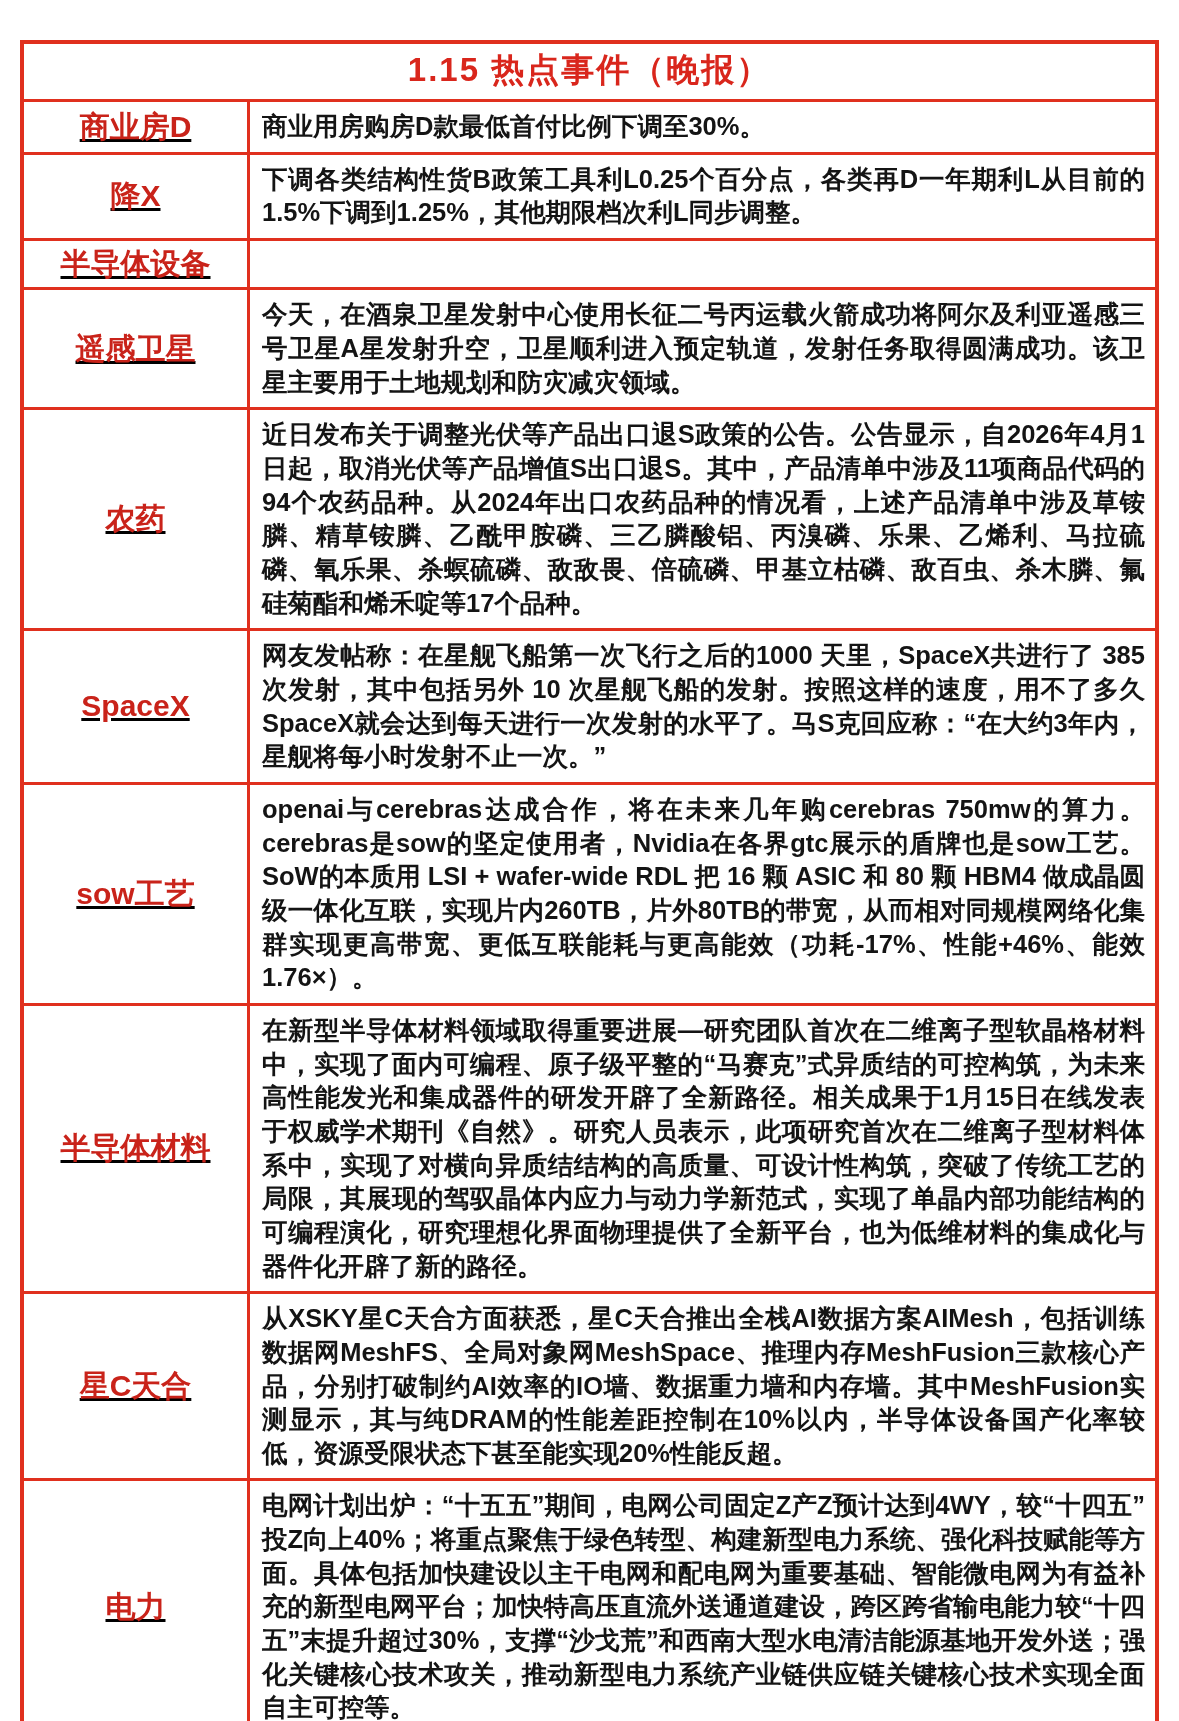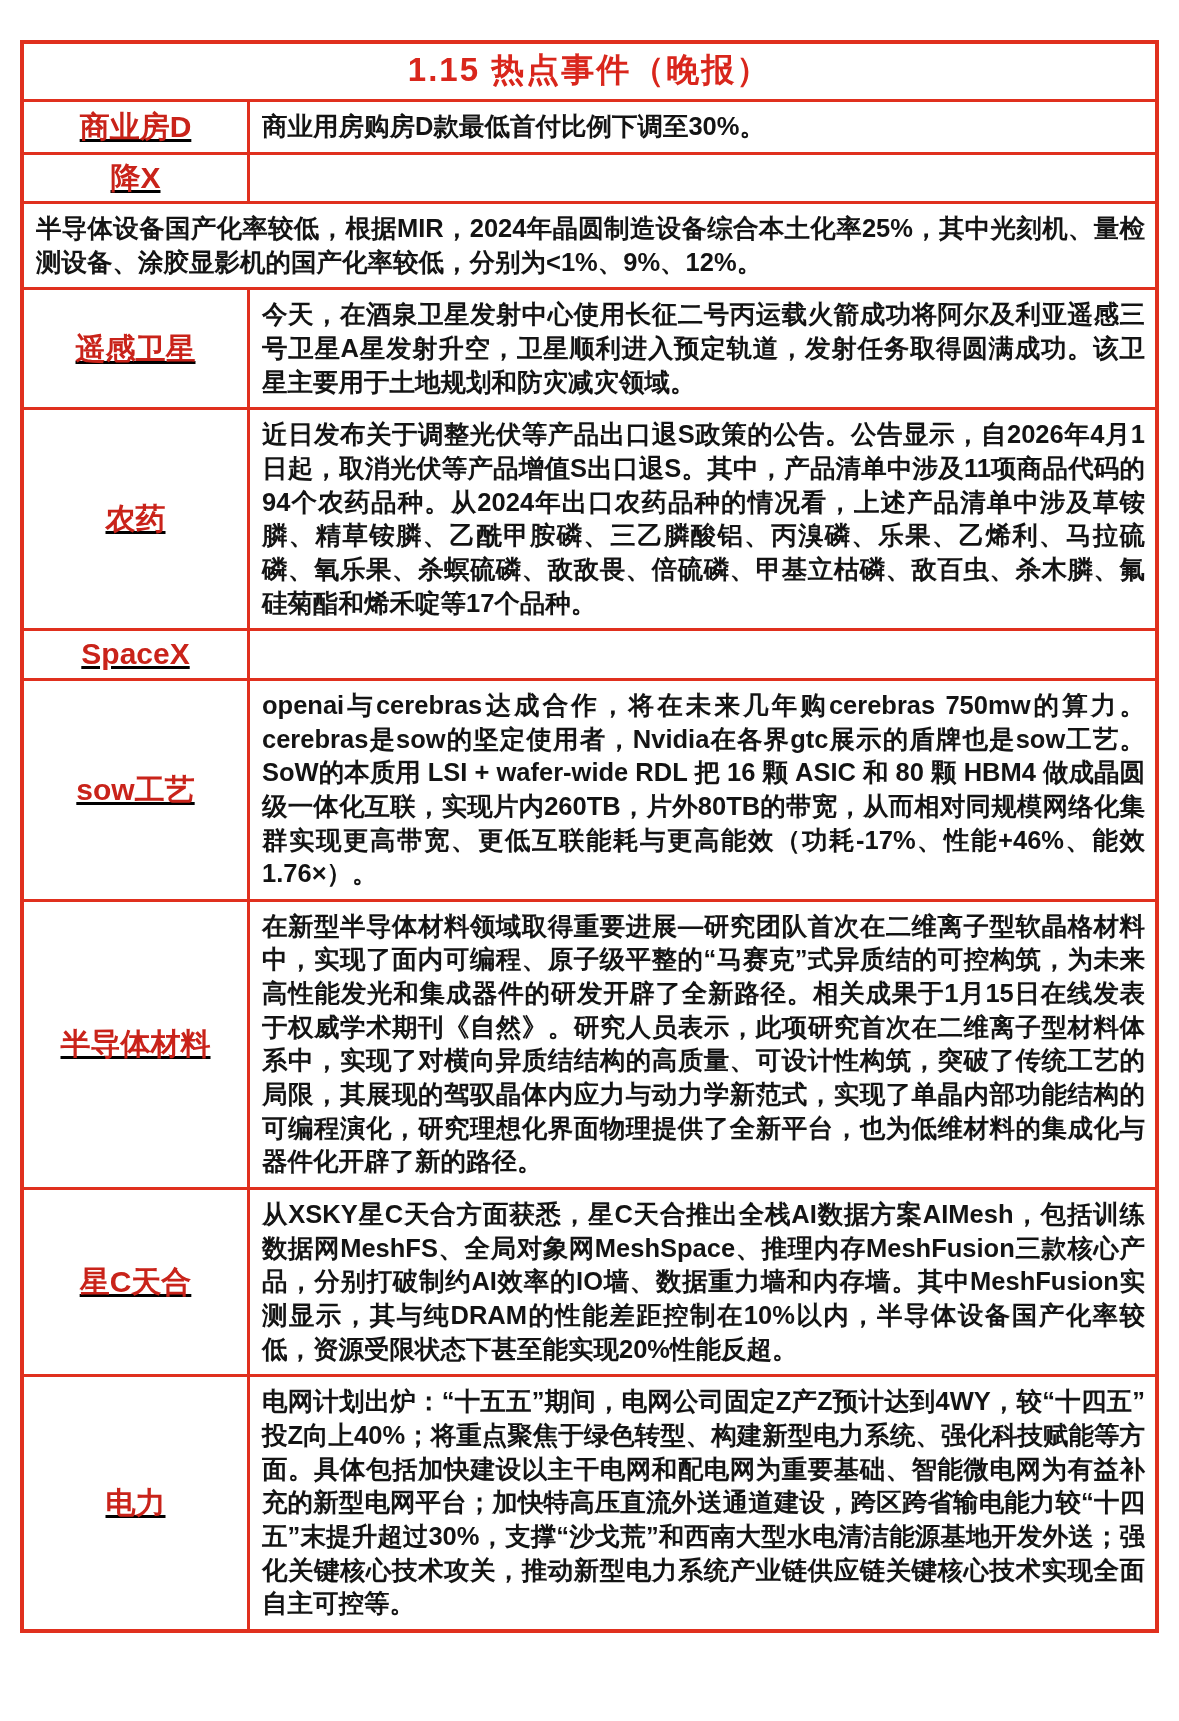--- a/index.html
+++ b/index.html
@@ -89,25 +89,28 @@
     </div>
     <div class="content-cell">
       <div class="content-text">商业用房购房D款最低首付比例下调至30%。</div>
     </div>
   </div>
 
   <div class="row">
     <div class="label-cell">
       <span class="label-text">降X</span>
     </div>
+    <div class="content-cell">
+      <div class="content-text">下调各类结构性货B政策工具利L0.25个百分点，各类再D一年期利L从目前的1.5%下调到1.25%，其他期限档次利L同步调整。</div>
+    </div>
   </div>
 
   <div class="row">
-    <div class="content-cell">
-      <div class="content-text">半导体设备国产化率较低，根据MIR，2024年晶圆制造设备综合本土化率25%，其中光刻机、量检测设备、涂胶显影机的国产化率较低，分别为&lt;1%、9%、12%。</div>
+    <div class="label-cell">
+      <span class="label-text">半导体设备</span>
     </div>
   </div>
 
   <div class="row">
     <div class="label-cell">
       <span class="label-text">遥感卫星</span>
     </div>
     <div class="content-cell">
       <div class="content-text">今天，在酒泉卫星发射中心使用长征二号丙运载火箭成功将阿尔及利亚遥感三号卫星A星发射升空，卫星顺利进入预定轨道，发射任务取得圆满成功。该卫星主要用于土地规划和防灾减灾领域。</div>
     </div>
@@ -118,20 +121,23 @@
       <span class="label-text">农药</span>
     </div>
     <div class="content-cell">
       <div class="content-text">近日发布关于调整光伏等产品出口退S政策的公告。公告显示，自2026年4月1日起，取消光伏等产品增值S出口退S。其中，产品清单中涉及11项商品代码的94个农药品种。从2024年出口农药品种的情况看，上述产品清单中涉及草铵膦、精草铵膦、乙酰甲胺磷、三乙膦酸铝、丙溴磷、乐果、乙烯利、马拉硫磷、氧乐果、杀螟硫磷、敌敌畏、倍硫磷、甲基立枯磷、敌百虫、杀木膦、氟硅菊酯和烯禾啶等17个品种。</div>
     </div>
   </div>
 
   <div class="row">
     <div class="label-cell">
       <span class="label-text">SpaceX</span>
+    </div>
+    <div class="content-cell">
+      <div class="content-text">网友发帖称：在星舰飞船第一次飞行之后的1000 天里，SpaceX共进行了 385 次发射，其中包括另外 10 次星舰飞船的发射。按照这样的速度，用不了多久SpaceX就会达到每天进行一次发射的水平了。马S克回应称：“在大约3年内，星舰将每小时发射不止一次。”</div>
     </div>
   </div>
 
   <div class="row">
     <div class="label-cell">
       <span class="label-text">sow工艺</span>
     </div>
     <div class="content-cell">
       <div class="content-text">openai与cerebras达成合作，将在未来几年购cerebras 750mw的算力。cerebras是sow的坚定使用者，Nvidia在各界gtc展示的盾牌也是sow工艺。SoW的本质用 LSI + wafer-wide RDL 把 16 颗 ASIC 和 80 颗 HBM4 做成晶圆级一体化互联，实现片内260TB，片外80TB的带宽，从而相对同规模网络化集群实现更高带宽、更低互联能耗与更高能效（功耗-17%、性能+46%、能效1.76×）。</div>
     </div>

